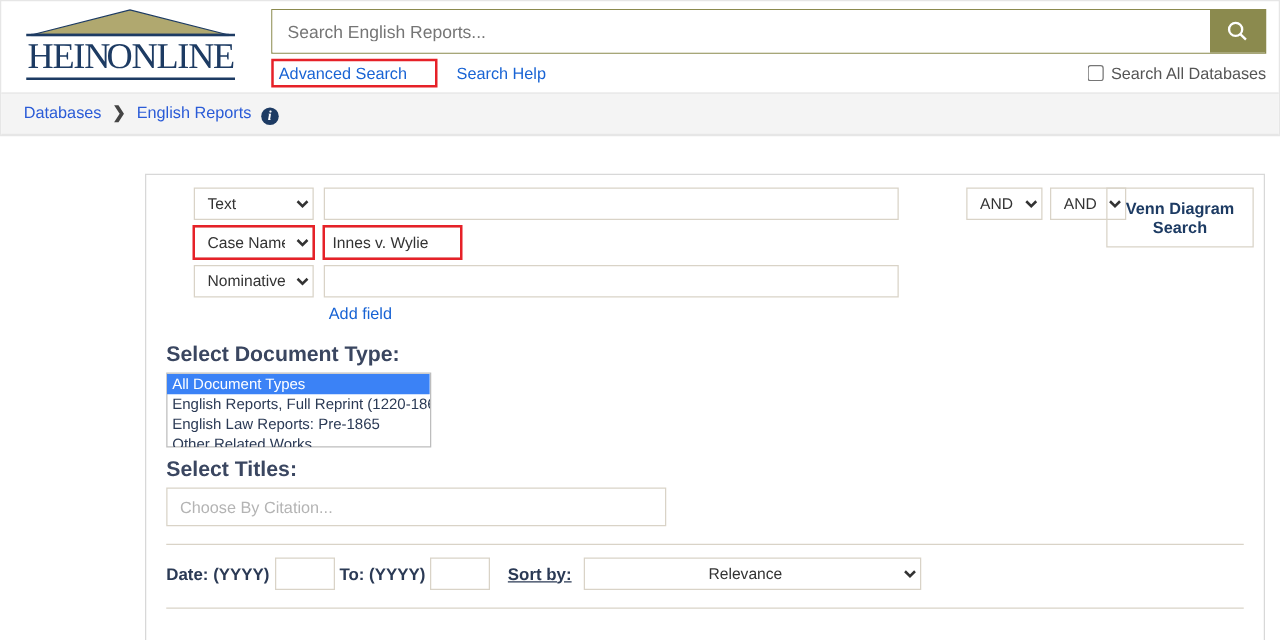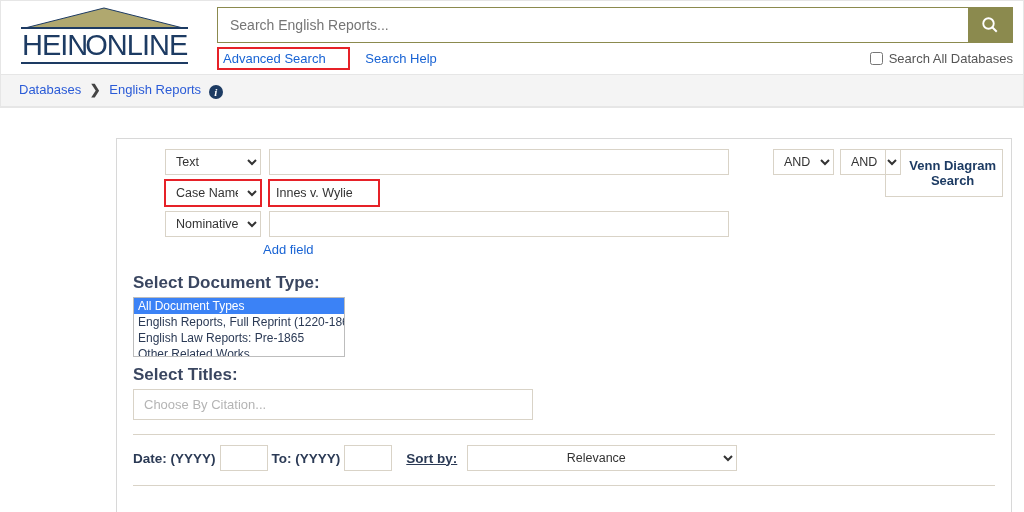--- a/index.html
+++ b/index.html
@@ -29,21 +29,21 @@
     border:1px solid #e6e6e6;
     padding:6px 0 0 0;
   }
   .topbar-inner {
     display:flex; align-items:flex-start;
     padding:0 10px 4px 18px;
   }
   .logo {
     width:170px; height:46px; position:relative;
     margin-right:28px; flex:none;
-    font-family:Liberation Sans, sans-serif;
+    font-family:Liberation Serif, serif;
   }
   .logo-roof { position:absolute; left:0; right:0; top:0; }
   .logo-word {
     position:absolute; top:20px; left:2px;
     font-size:23px; letter-spacing:0.5px; color:var(--navy);
     font-weight:normal;
     border-top:2px solid var(--navy);
     border-bottom:2px solid var(--navy);
     padding:0 1px;
   }
@@ -91,38 +91,38 @@
     background:#fff;
   }
   .panel-inner { padding:10px 16px 20px 16px; }
   .panel-title { font-size:17px; font-weight:bold; color:#3a4660; margin:4px 0 12px 4px; }
 
   .fields { display:flex; gap:20px; align-items:flex-start; }
   .fields-left { flex:0 0 620px; }
   .fields-ops { width:92px; display:flex; flex-direction:row; gap:6px; }
   .fields-venn { flex:none; width:118px; }
 
-  .field-row { display:flex; align-items:center; margin-bottom:5px; margin-left:32px;}
+  .field-row { display:flex; align-items:center; margin-bottom:5px; margin-left:22px;}
   .field-row.red-row select.sel { outline:2px solid var(--red); outline-offset:-1px; }
   .field-row.red-row .txt { outline:2px solid var(--red); outline-offset:-1px; width:110px !important; }
   select.sel, input.txt, select.op, select.sortby {
     border:1px solid var(--border);
     height:26px; font-size:12.5px; color:#333;
     padding:2px 6px; background:#fff;
   }
   select.sel { width:96px; margin-right:8px;}
   input.txt { width:460px; }
   select.op { width:92px; }
   .add-field { margin:4px 0 0 130px; }
   .add-field a { color:var(--link); text-decoration:none; }
 
   .venn-btn {
     border:1px solid var(--border);
     width:118px; height:48px;
-    display:flex; align-items:center; justify-content:flex-end;
+    display:flex; align-items:center; justify-content:center;
     text-align:center; font-size:13px; color:var(--navy);
     cursor:pointer; font-weight:bold;
     padding:4px 6px;
   }
 
   .doc-section { margin-top:16px; }
   .doc-section .lbl { font-weight:bold; font-size:17px; margin-bottom:4px; color:#3a4660;}
   .doc-list {
     width:212px; height:60px; overflow:auto;
     border:1px solid #bdbdbd; font-size:12px;

